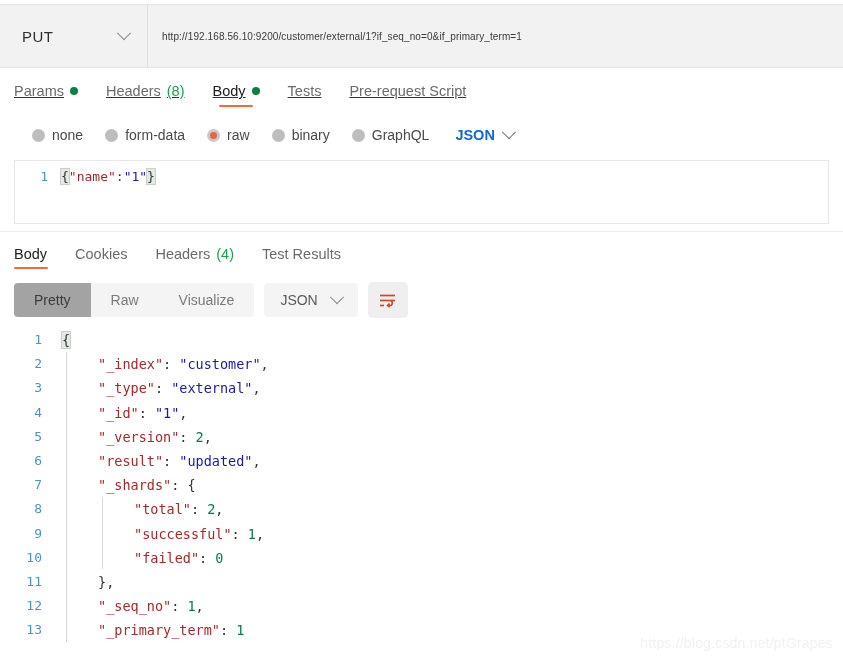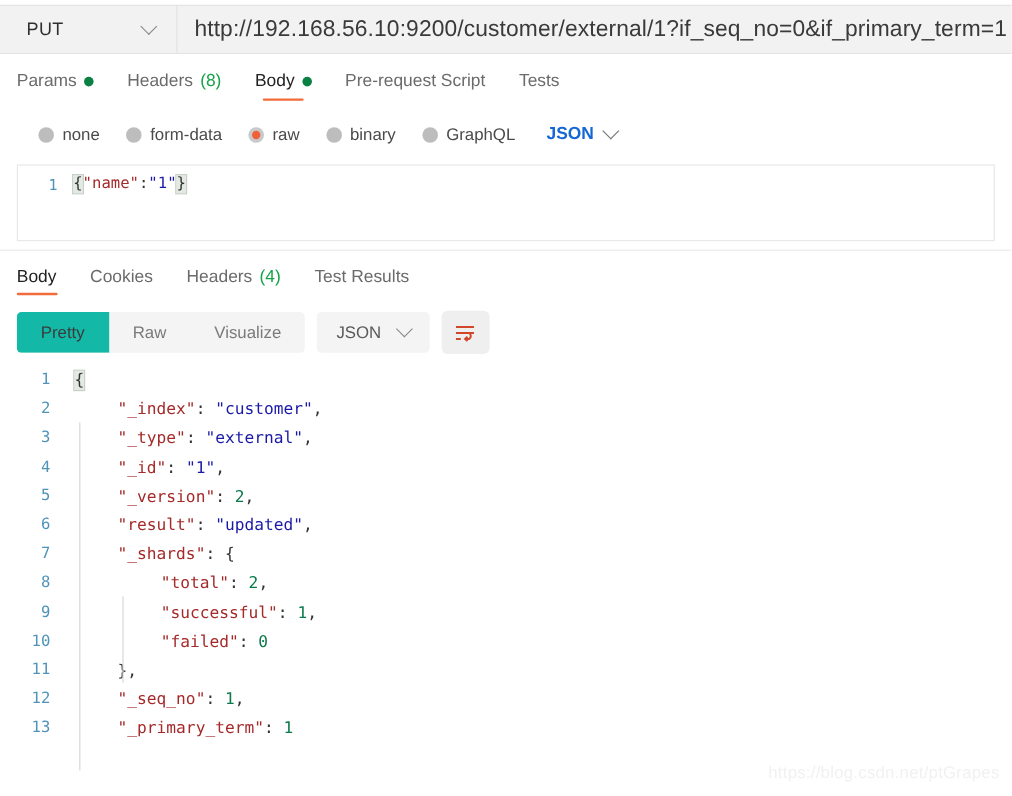--- a/index.html
+++ b/index.html
@@ -13,21 +13,21 @@
     font-family: "Liberation Sans", sans-serif;
     color: #333333;
     overflow: hidden;
     position: relative;
   }
 
   
   .url-bar {
     display: flex;
     align-items: stretch;
-    height: 41px;
+    height: 64px;
     margin: 4px 0 0 0;
     border: 1px solid #e4e4e4;
     border-left: none;
     border-right: none;
     background: #f2f2f2;
     box-sizing: border-box;
   }
   .method-select {
     width: 148px;
     display: flex;
@@ -50,34 +50,35 @@
     height: 9px;
     border-right: 1.6px solid #8c8c8c;
     border-bottom: 1.6px solid #8c8c8c;
     transform: rotate(45deg) translate(-2px, -2px);
   }
   .url-input {
     flex: 1;
     display: flex;
     align-items: center;
     padding-left: 14px;
-    font-size: 19px;
+    font-size: 10px;
     color: #3a3a3a;
     background: #f2f2f2;
     letter-spacing: 0.1px;
     cursor: text;
   }
 
   
   .req-tabs {
     display: flex;
     align-items: flex-end;
     height: 46px;
     padding: 0 14px;
     box-sizing: border-box;
+    text-decoration: underline;
   }
   .tab {
     position: relative;
     display: flex;
     align-items: center;
     gap: 6px;
     height: 100%;
     padding: 0 14px;
     font-size: 14.5px;
     color: #6b6b6b;
@@ -235,21 +236,21 @@
     border-radius: 4px;
     overflow: hidden;
   }
   .seg {
     padding: 9px 20px;
     font-size: 14px;
     color: #7a7a7a;
     cursor: pointer;
   }
   .seg.active {
-    background: #14b8a6;
+    background: #a3a3a3;
     color: #3b3b3b;
   }
   .pill {
     display: flex;
     align-items: center;
     gap: 14px;
     background: #f4f4f4;
     border-radius: 4px;
     padding: 9px 16px;
     font-size: 14px;
@@ -324,24 +325,24 @@
     <div class="tab">
       <span>Headers</span>
       <span class="count-green">(8)</span>
     </div>
     <div class="tab active">
       <span>Body</span>
       <span class="dot-green"></span>
       <span class="underline"></span>
     </div>
     <div class="tab">
+      <span>Tests</span>
+    </div>
+    <div class="tab">
       <span>Pre-request Script</span>
-    </div>
-    <div class="tab">
-      <span>Tests</span>
     </div>
   </div>
 
 <div class="bodytype-row">
   <div id="body-type-options" style="display:flex;align-items:center;">
       <label class="radio-opt">
         <span class="radio"></span>
         <span>none</span>
       </label>
       <label class="radio-opt">

